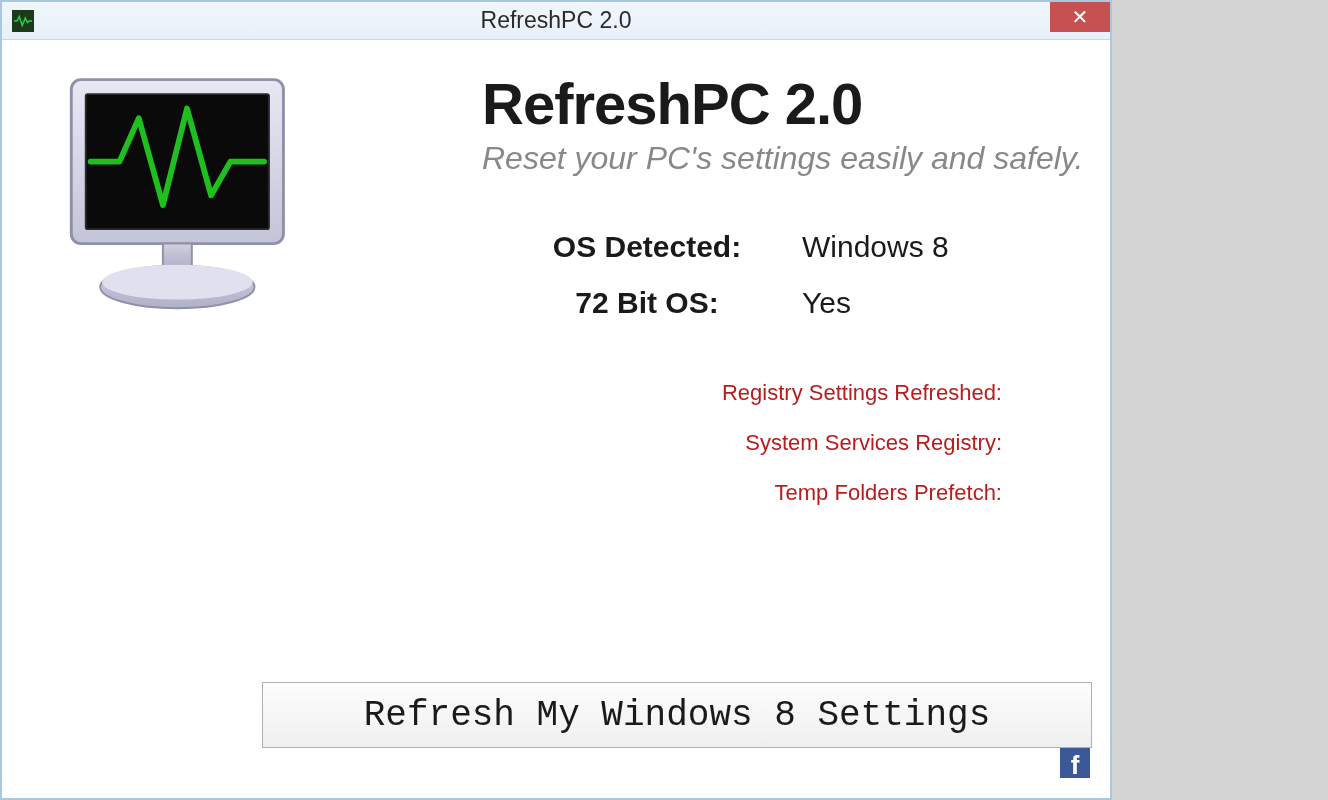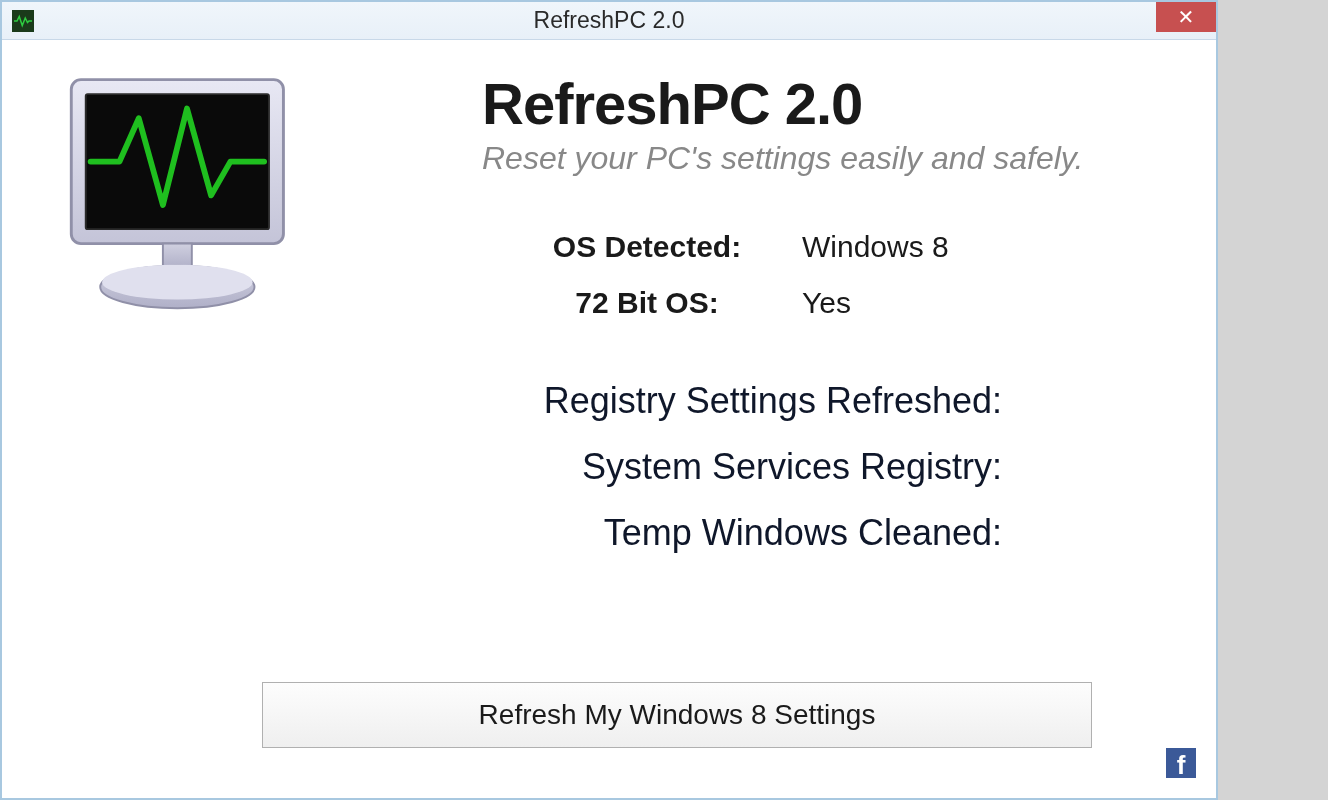--- a/index.html
+++ b/index.html
@@ -4,21 +4,21 @@
   <style>
     * { margin: 0; padding: 0; box-sizing: border-box; }
     body {
       font-family: "Segoe UI", Tahoma, sans-serif;
       background: #d4d4d4;
       width: 1328px;
       height: 800px;
       overflow: hidden;
     }
     .window {
-      width: 1218px;
+      width: 1112px;
       height: 800px;
       background: #ffffff;
       border: 2px solid #a8c8e0;
       position: relative;
     }
     .titlebar {
       height: 38px;
       background: linear-gradient(to bottom, #f0f6fb, #e8f0f8);
       display: flex;
       align-items: center;
@@ -112,39 +112,39 @@
       font-weight: 400;
       text-align: right;
     }
 
     .status-list {
       position: absolute;
       left: 520px;
       top: 340px;
     }
     .status-row {
-      font-size: 36px;
-      color: #0f172a;
+      font-size: 22px;
+      color: #b91c1c;
       margin-bottom: 24px;
       text-align: right;
       width: 480px;
     }
 
     .refresh-btn {
       position: absolute;
       left: 260px;
       bottom: 50px;
       width: 830px;
       height: 66px;
       background: linear-gradient(to bottom, #fdfdfd, #efefef);
       border: 1px solid #b0b0b0;
-      font-size: 28px;
+      font-size: 36px;
       color: #1a1a1a;
       cursor: pointer;
-      font-family: Liberation Sans, sans-serif;
+      font-family: Liberation Mono, monospace;
     }
 
     .fb-icon {
       position: absolute;
       right: 20px;
       bottom: 20px;
       width: 30px;
       height: 30px;
       background: #3b5998;
       display: flex;
@@ -215,21 +215,21 @@
       </div>
       <div class="info-row">
         <div class="info-label">72 Bit OS:</div>
         <div class="info-value">Yes</div>
       </div>
     </div>
 
     <div class="status-list">
       <div class="status-row">Registry Settings Refreshed:</div>
       <div class="status-row">System Services Registry:</div>
-      <div class="status-row">Temp Windows Cleaned:</div>
+      <div class="status-row">Temp Folders Prefetch:</div>
     </div>
 
     <button class="refresh-btn">Refresh My Windows 8 Settings</button>
 
     <div class="fb-icon">
       <span>f</span>
     </div>
 
   </div>
 </div>

